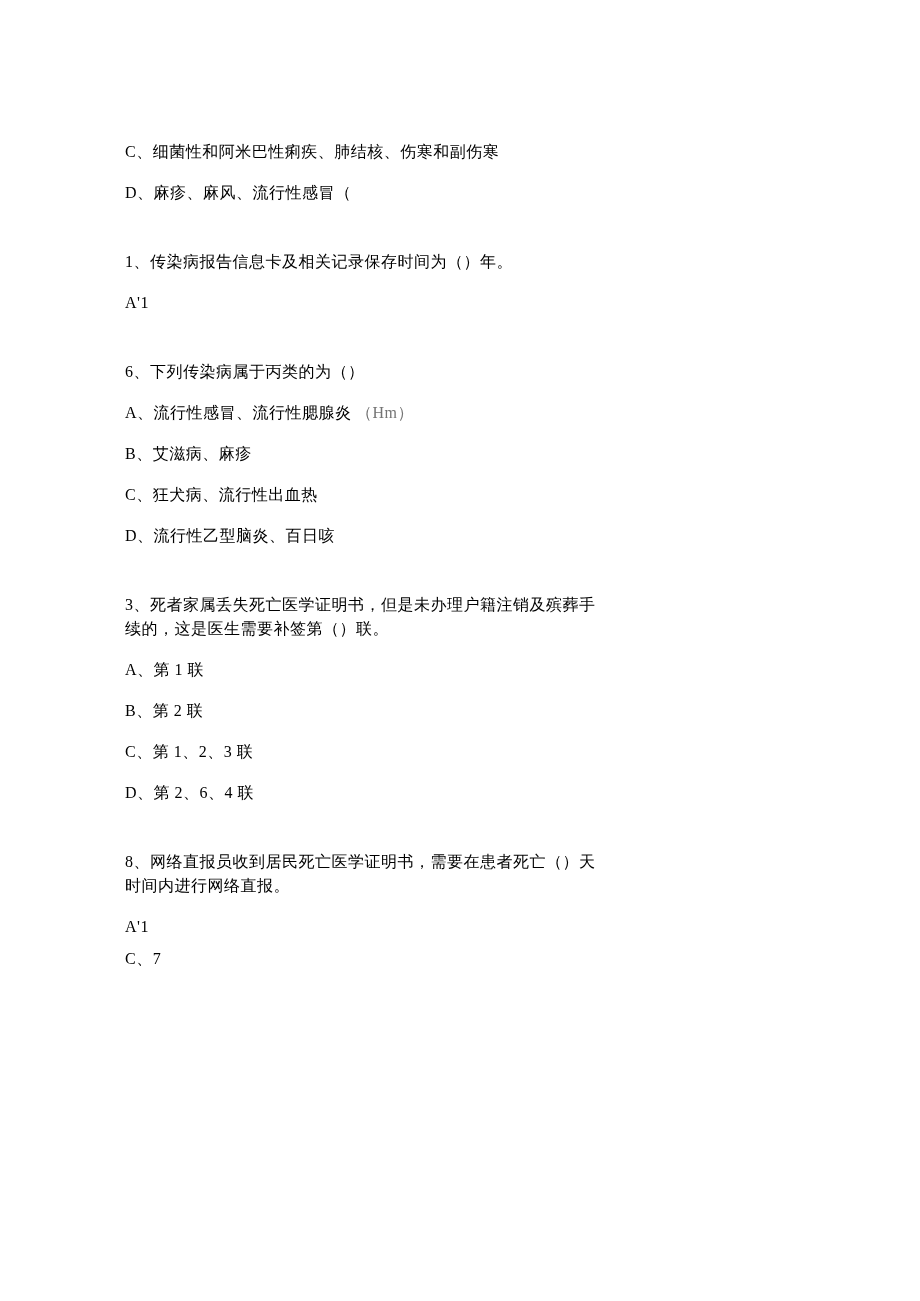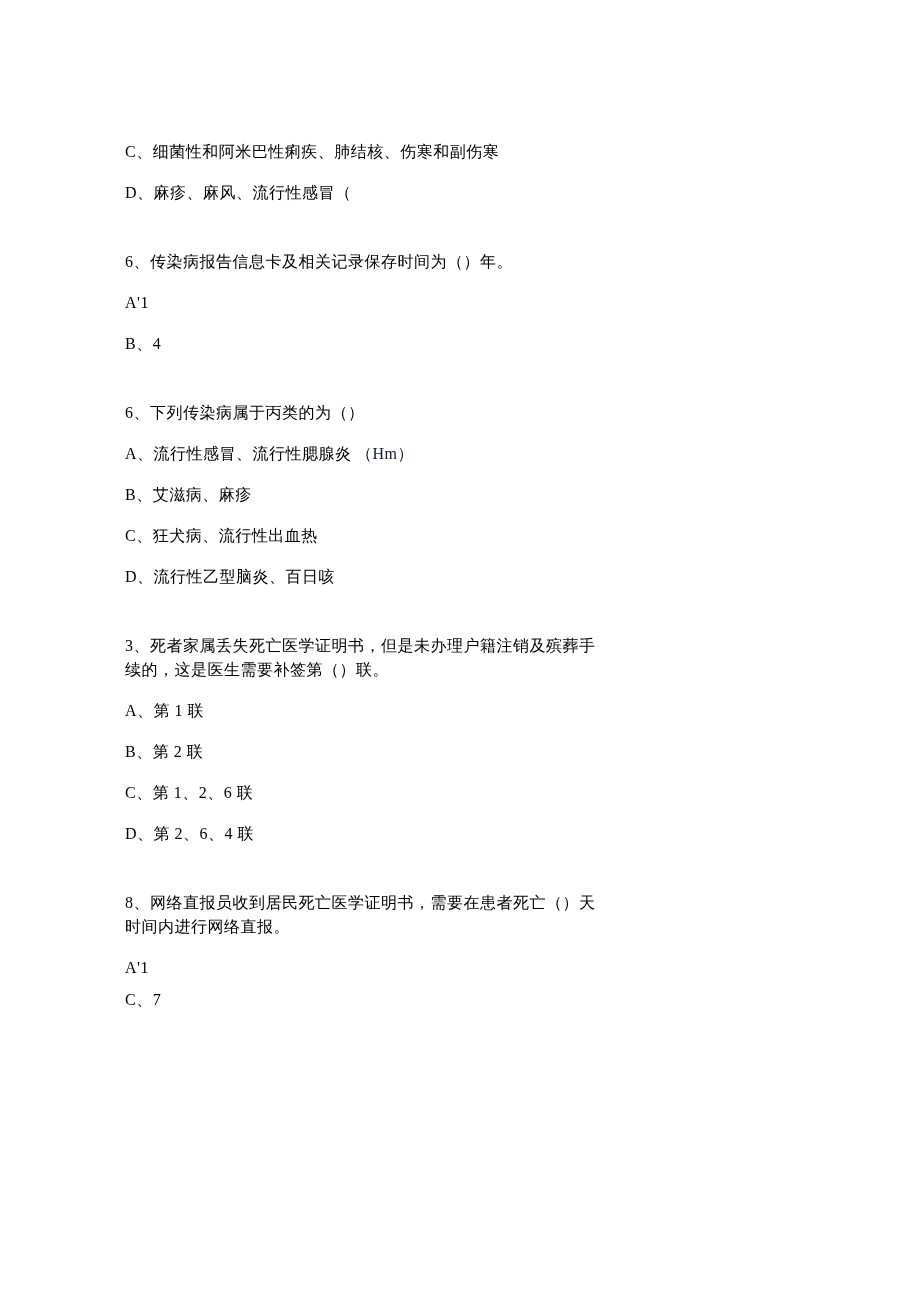--- a/index.html
+++ b/index.html
@@ -18,57 +18,56 @@
     box-sizing: border-box;
   }
   .line {
     margin-bottom: 17px;
     letter-spacing: 0.5px;
   }
   .block-gap {
     height: 28px;
   }
   .red {
-    color: #0f172a;
+    color: #737373;
   }
   .tight {
     margin-bottom: 8px;
   }
 </style>
 </head>
 <body>
 
 <div class="page">
 
   <div class="line">C、细菌性和阿米巴性痢疾、肺结核、伤寒和副伤寒</div>
   <div class="line">D、麻疹、麻风、流行性感冒（</div>
 
   <div class="block-gap"></div>
 
-  <div class="line">6、传染病报告信息卡及相关记录保存时间为（）年。</div>
+  <div class="line">1、传染病报告信息卡及相关记录保存时间为（）年。</div>
   <div class="line">A'1</div>
-  <div class="line">B、4</div>
 
   <div class="block-gap"></div>
 
   <div class="line">6、下列传染病属于丙类的为（）</div>
   <div class="line">
     <span>A、流行性感冒、流行性腮腺炎</span>
     <span class="red">（Hm）</span>
   </div>
   <div class="line">B、艾滋病、麻疹</div>
   <div class="line">C、狂犬病、流行性出血热</div>
   <div class="line">D、流行性乙型脑炎、百日咳</div>
 
   <div class="block-gap"></div>
 
   <div class="line">3、死者家属丢失死亡医学证明书，但是未办理户籍注销及殡葬手续的，这是医生需要补签第（）联。</div>
   <div class="line">A、第 1 联</div>
   <div class="line">B、第 2 联</div>
-  <div class="line">C、第 1、2、6 联</div>
+  <div class="line">C、第 1、2、3 联</div>
   <div class="line">D、第 2、6、4 联</div>
 
   <div class="block-gap"></div>
 
   <div class="line">8、网络直报员收到居民死亡医学证明书，需要在患者死亡（）天时间内进行网络直报。</div>
   <div class="line tight">A'1</div>
   <div class="line">C、7</div>
 
 </div>
 

